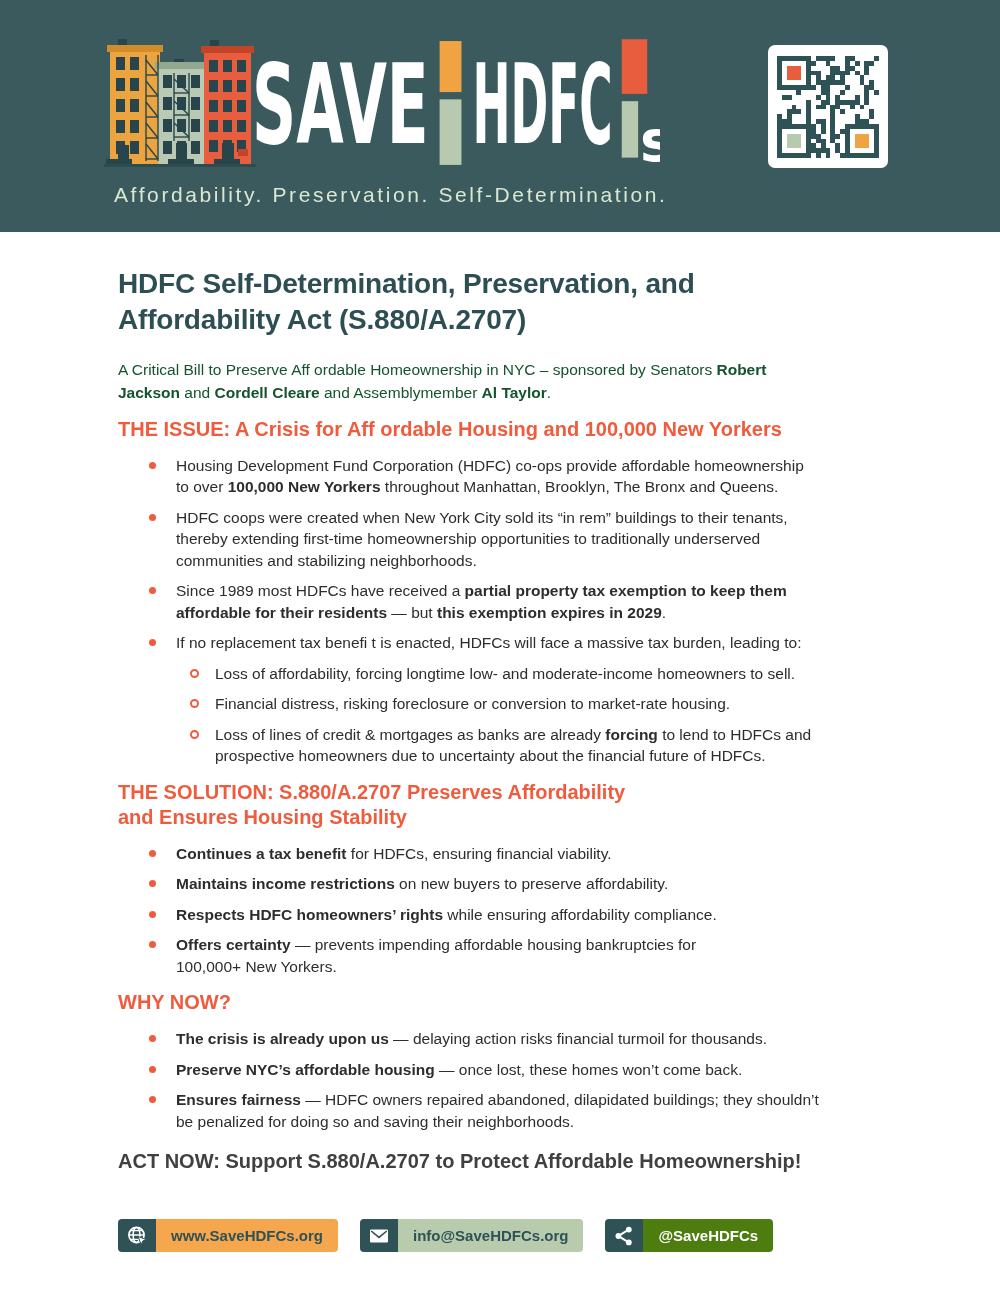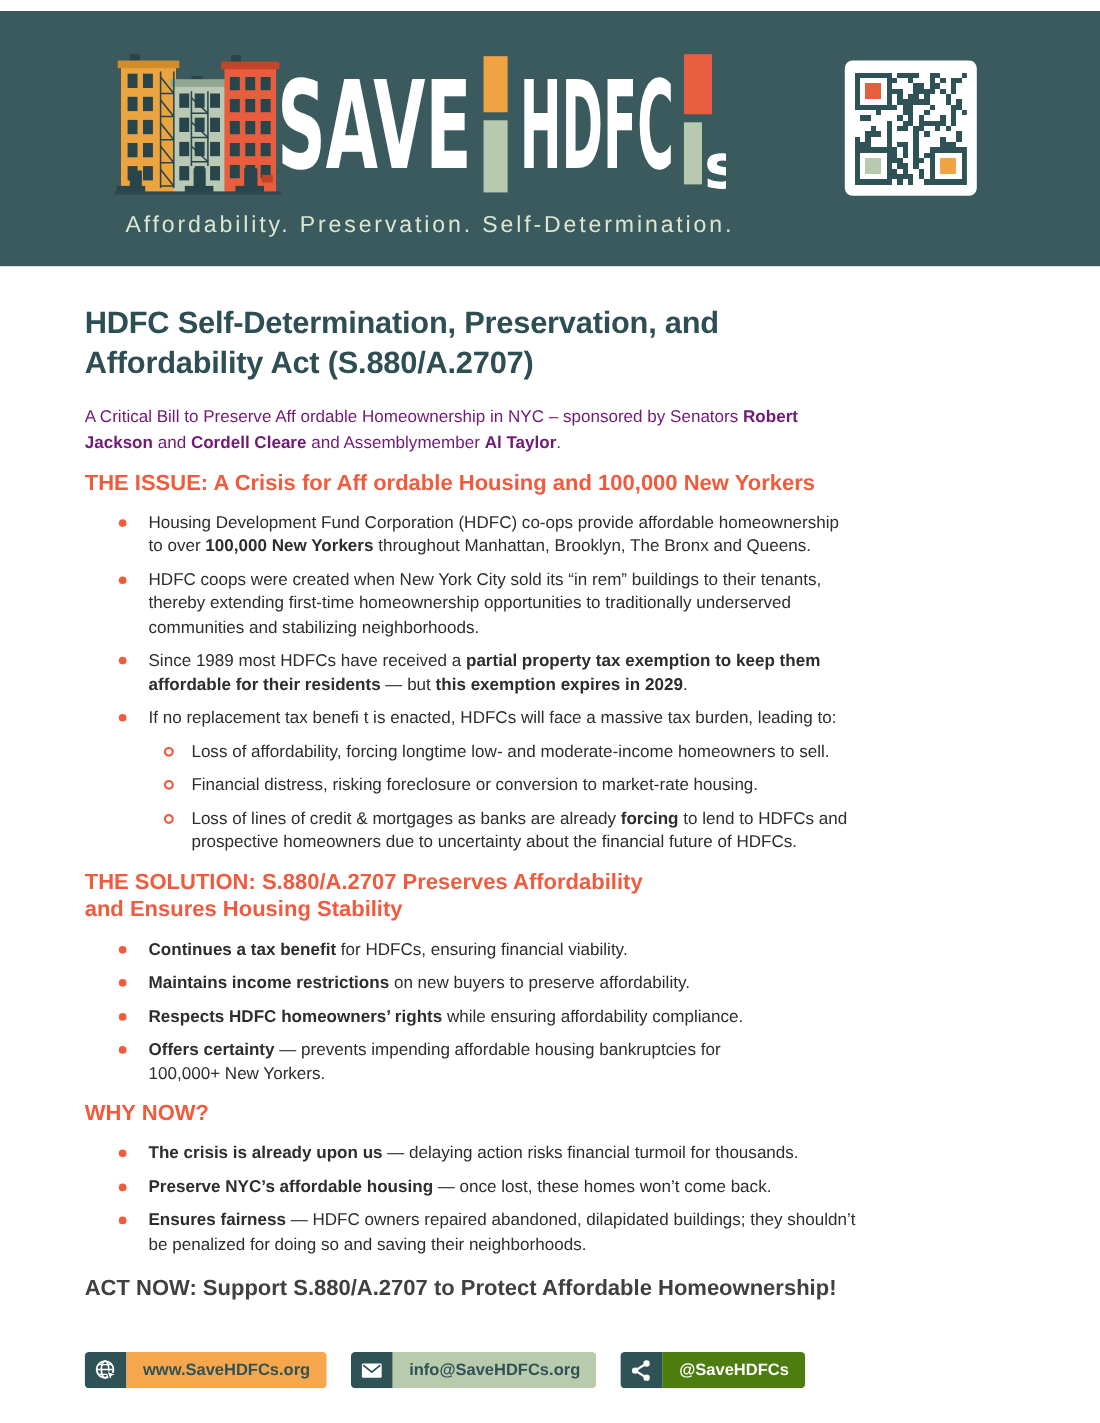--- a/index.html
+++ b/index.html
@@ -11,21 +11,20 @@
     width:1000px; height:1294px;
     overflow:hidden;
     position:relative;
   }
 
   
   .header {
     position:relative;
     width:1000px; height:232px;
     background:#3a5a5e;
-    margin-top:10px;
   }
   .buildings {
     position:absolute; left:104px; top:33px;
     width:152px; height:142px;
   }
   .logo-text {
     position:absolute; left:252px; top:38px;
     width:408px; height:130px;
   }
   .logo-word, .logo-s {
@@ -41,37 +40,37 @@
     display:flex; align-items:center; justify-content:center;
   }
   .tagline {
     position:absolute; left:114px; top:183px;
     font-size:21px;
     letter-spacing:2.6px;
     color:#dbe7d3;
   }
 
   
-  .main { padding:0 77px; }
+  .main { padding:0 118px; }
   .doc-title {
     margin-top:34px;
     color:#2d4f54;
     font-size:28px;
     font-weight:bold;
     line-height:1.28;
     white-space:pre-line;
     letter-spacing:-0.2px;
   }
   .intro {
     margin-top:20px;
     font-size:15.5px;
     line-height:23px;
     max-width:782px;
     white-space:pre-line;
-    color:#701a75;
+    color:#14532d;
   }
   .section { margin-top:12px; }
   .section-heading {
     margin-top:13px;
     color:#f15b3d;
     font-size:20px;
     font-weight:bold;
     line-height:25px;
     white-space:pre-line;
   }

